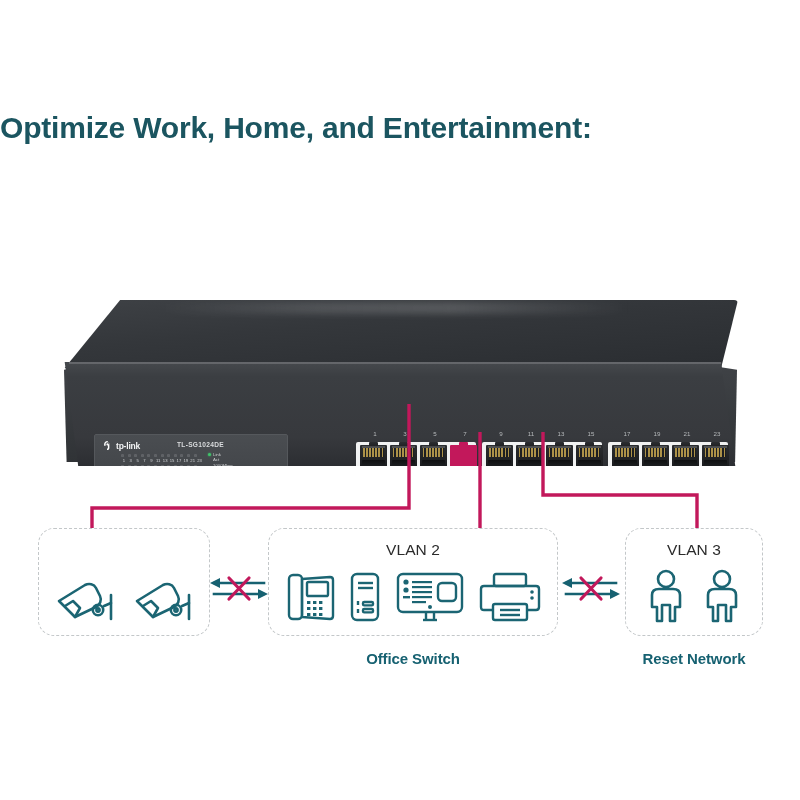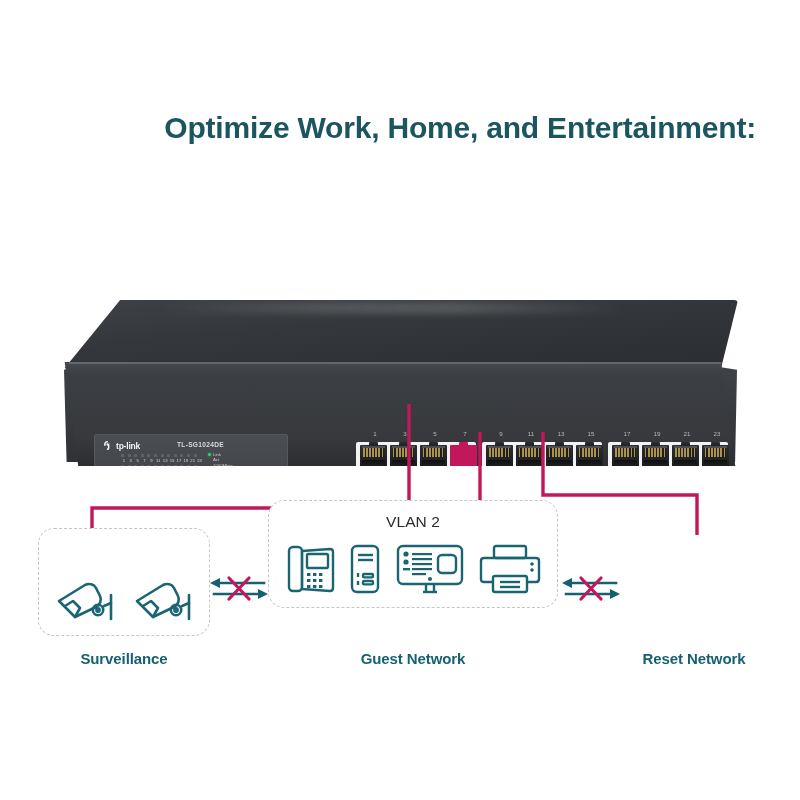--- a/index.html
+++ b/index.html
@@ -5,21 +5,21 @@
   html,body{margin:0;padding:0;}
   body{
     width:800px;height:800px;overflow:hidden;background:#ffffff;
     font-family:"Liberation Sans","DejaVu Sans",sans-serif;
     -webkit-font-smoothing:antialiased;
   }
   #stage{position:relative;width:800px;height:800px;}
 
   
   .headline{
-    position:absolute;left:0;top:105px;width:756px;text-align:right;
+    position:absolute;left:0;top:105px;width:756px;text-align:left;
     color:#1b5560;font-size:30px;font-weight:700;line-height:1.55;
     letter-spacing:-0.2px;
   }
   .headline .l2{display:block;}
 
   
   #switch{position:absolute;left:62px;top:300px;width:676px;height:172px;text-decoration:underline;}
   .sw-top{
     position:absolute;left:0;top:0;width:676px;height:68px;
     background:linear-gradient(175deg,#3e4145 0%,#34373b 38%,#2a2d31 100%);
@@ -502,36 +502,35 @@
           <path d="M8 26 L34 10 C38 8 43 9 45 13 L49 21 C51 25 49 30 45 32 L24 42 L8 26 Z"></path>
           <path d="M14 31 L22 26 L29 33 L24 42"></path>
           <circle cx="47" cy="35" r="5.2"></circle>
           <circle cx="47" cy="35" r="1.6"></circle>
           <path d="M53 31 L60 28"></path>
           <path d="M60 20 L60 44"></path>
         </g>
       </svg>
     </div>
   </div>
-  <div class="vlabel" style="left:38px;top:650px;width:172px;">Surveillance</div>
 
   <svg class="xconn" style="left:208px;top:572px;" width="62" height="34" viewBox="0 0 62 34">
     <g stroke="#166171" stroke-width="2.6" fill="none" stroke-linecap="square">
       <path d="M7 11 L56 11"></path>
       <path d="M6 22 L55 22"></path>
     </g>
     <path d="M2 11 L12 6 L12 16 Z" fill="#166171"></path>
     <path d="M60 22 L50 17 L50 27 Z" fill="#166171"></path>
     <g stroke="#c2185b" stroke-width="3.2" stroke-linecap="round">
       <path d="M21 6 L41 27"></path>
       <path d="M41 6 L21 27"></path>
     </g>
   </svg>
 
-  <div class="vbox" style="left:268px;top:500px;width:290px;height:108px;text-decoration:underline;">
+  <div class="vbox" style="left:268px;top:528px;width:290px;height:108px;text-decoration:underline;">
     <div class="vtitle">VLAN 2</div>
     <div class="vicons" style="gap:14px;">
       <svg width="50" height="52" viewBox="0 0 50 52">
         <g fill="none" stroke="#1b6573" stroke-width="2.4" stroke-linejoin="round">
           <rect x="4" y="4" width="13" height="44" rx="4"></rect>
           <path d="M17 8 L45 6 C47 6 48 7 48 9 L48 45 C48 47 47 48 45 48 L17 46 Z"></path>
           <rect x="22" y="11" width="21" height="14" rx="1.6"></rect>
         </g>
         <g fill="#1b6573">
           <rect x="22" y="30" width="3.4" height="3"></rect>
@@ -584,30 +583,47 @@
           <path d="M21 39 L41 39"></path>
             <path d="M21 44 L41 44"></path>
         </g>
         <g fill="#1b6573">
           <circle cx="53" cy="21" r="1.8"></circle>
             <circle cx="53" cy="27" r="1.8"></circle>
         </g>
       </svg>
     </div>
   </div>
-  <div class="vlabel" style="left:268px;top:650px;width:290px;">Guest Network</div>
+  <div class="vlabel" style="left:268px;top:650px;width:290px;">Office Switch</div>
 
   <svg class="xconn" style="left:560px;top:572px;" width="62" height="34" viewBox="0 0 62 34">
     <g stroke="#166171" stroke-width="2.6" fill="none" stroke-linecap="square">
       <path d="M7 11 L56 11"></path>
       <path d="M6 22 L55 22"></path>
     </g>
     <path d="M2 11 L12 6 L12 16 Z" fill="#166171"></path>
     <path d="M60 22 L50 17 L50 27 Z" fill="#166171"></path>
     <g stroke="#c2185b" stroke-width="3.2" stroke-linecap="round">
       <path d="M21 6 L41 27"></path>
       <path d="M41 6 L21 27"></path>
     </g>
   </svg>
 
+  <div class="vbox" style="left:625px;top:528px;width:138px;height:108px;">
+    <div class="vtitle">VLAN 3</div>
+    <div class="vicons" style="gap:16px;">
+      <svg width="40" height="54" viewBox="0 0 40 54">
+        <g fill="none" stroke="#1b6573" stroke-width="2.6" stroke-linejoin="round" stroke-linecap="round">
+          <circle cx="20" cy="10" r="8"></circle>
+          <path d="M6 26 C6 22 9 20 13 20 L27 20 C31 20 34 22 34 26 L34 38 L29 38 L29 52 L24 52 L24 36 L16 36 L16 52 L11 52 L11 38 L6 38 Z"></path>
+        </g>
+      </svg>
+      <svg width="40" height="54" viewBox="0 0 40 54">
+        <g fill="none" stroke="#1b6573" stroke-width="2.6" stroke-linejoin="round" stroke-linecap="round">
+          <circle cx="20" cy="10" r="8"></circle>
+          <path d="M6 26 C6 22 9 20 13 20 L27 20 C31 20 34 22 34 26 L34 38 L29 38 L29 52 L24 52 L24 36 L16 36 L16 52 L11 52 L11 38 L6 38 Z"></path>
+        </g>
+      </svg>
+    </div>
+  </div>
   <div class="vlabel" style="left:625px;top:650px;width:138px;">Reset Network</div>
 
 </div>
 
 </body></html>

